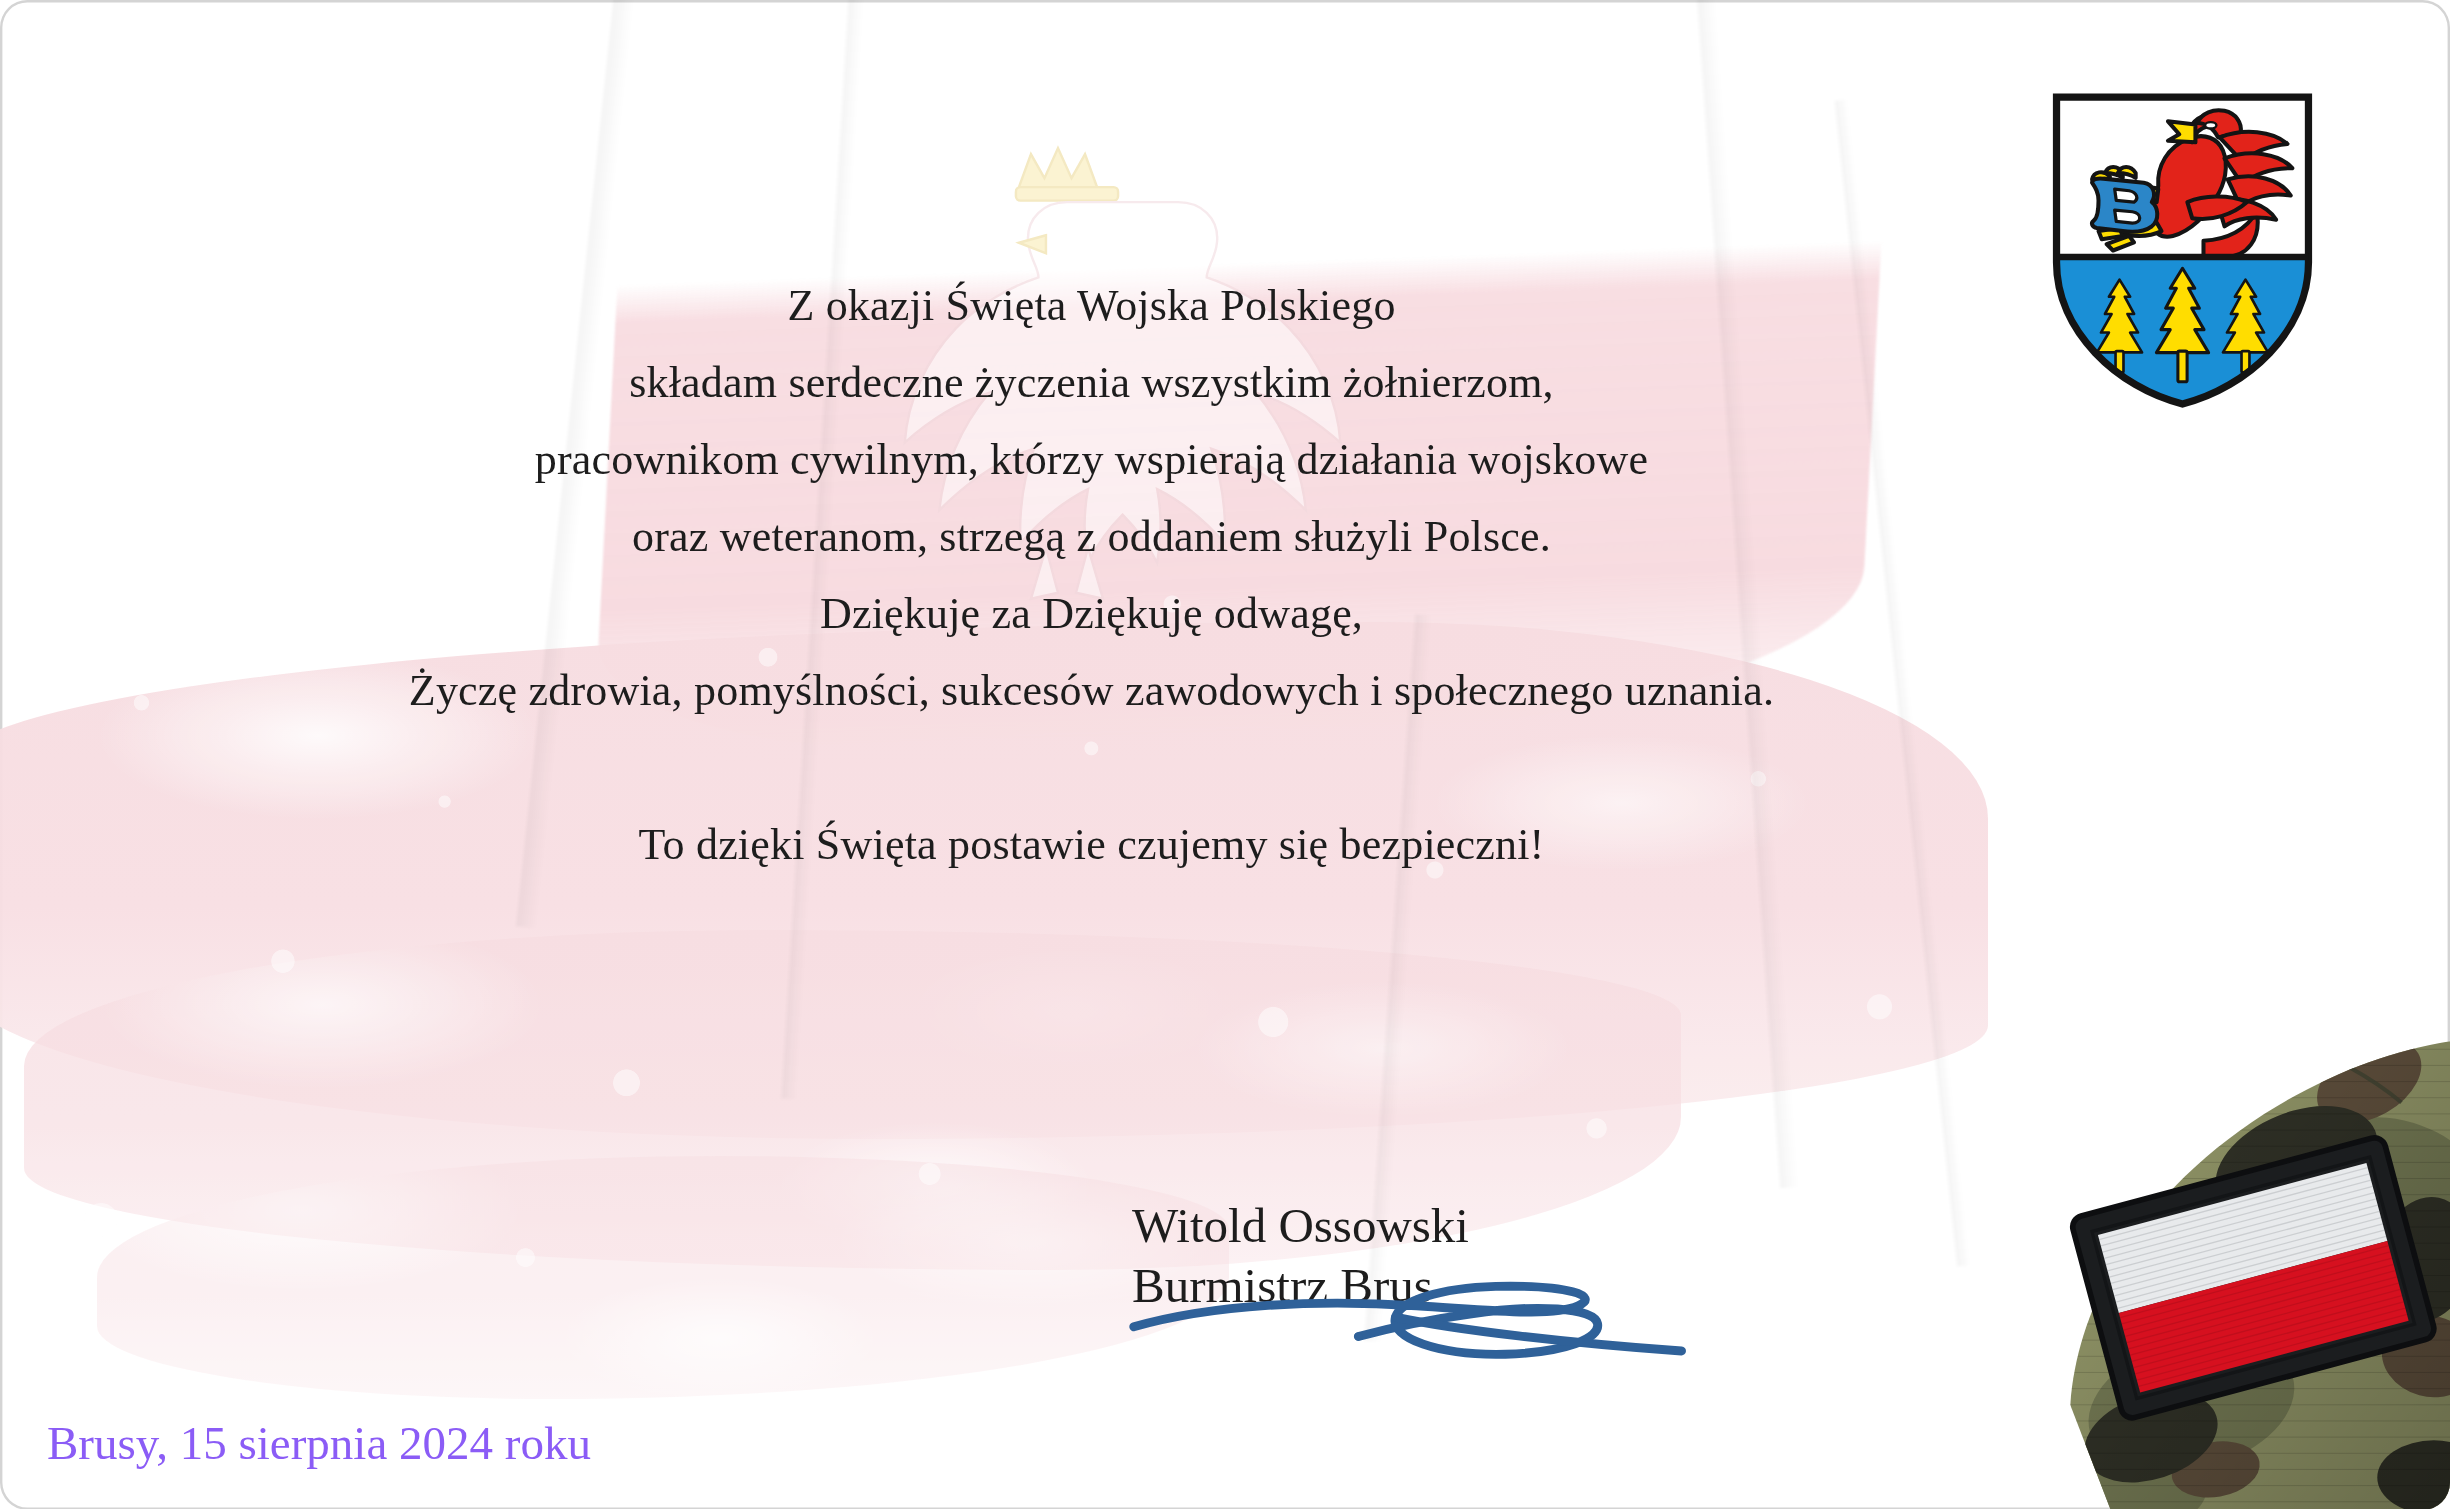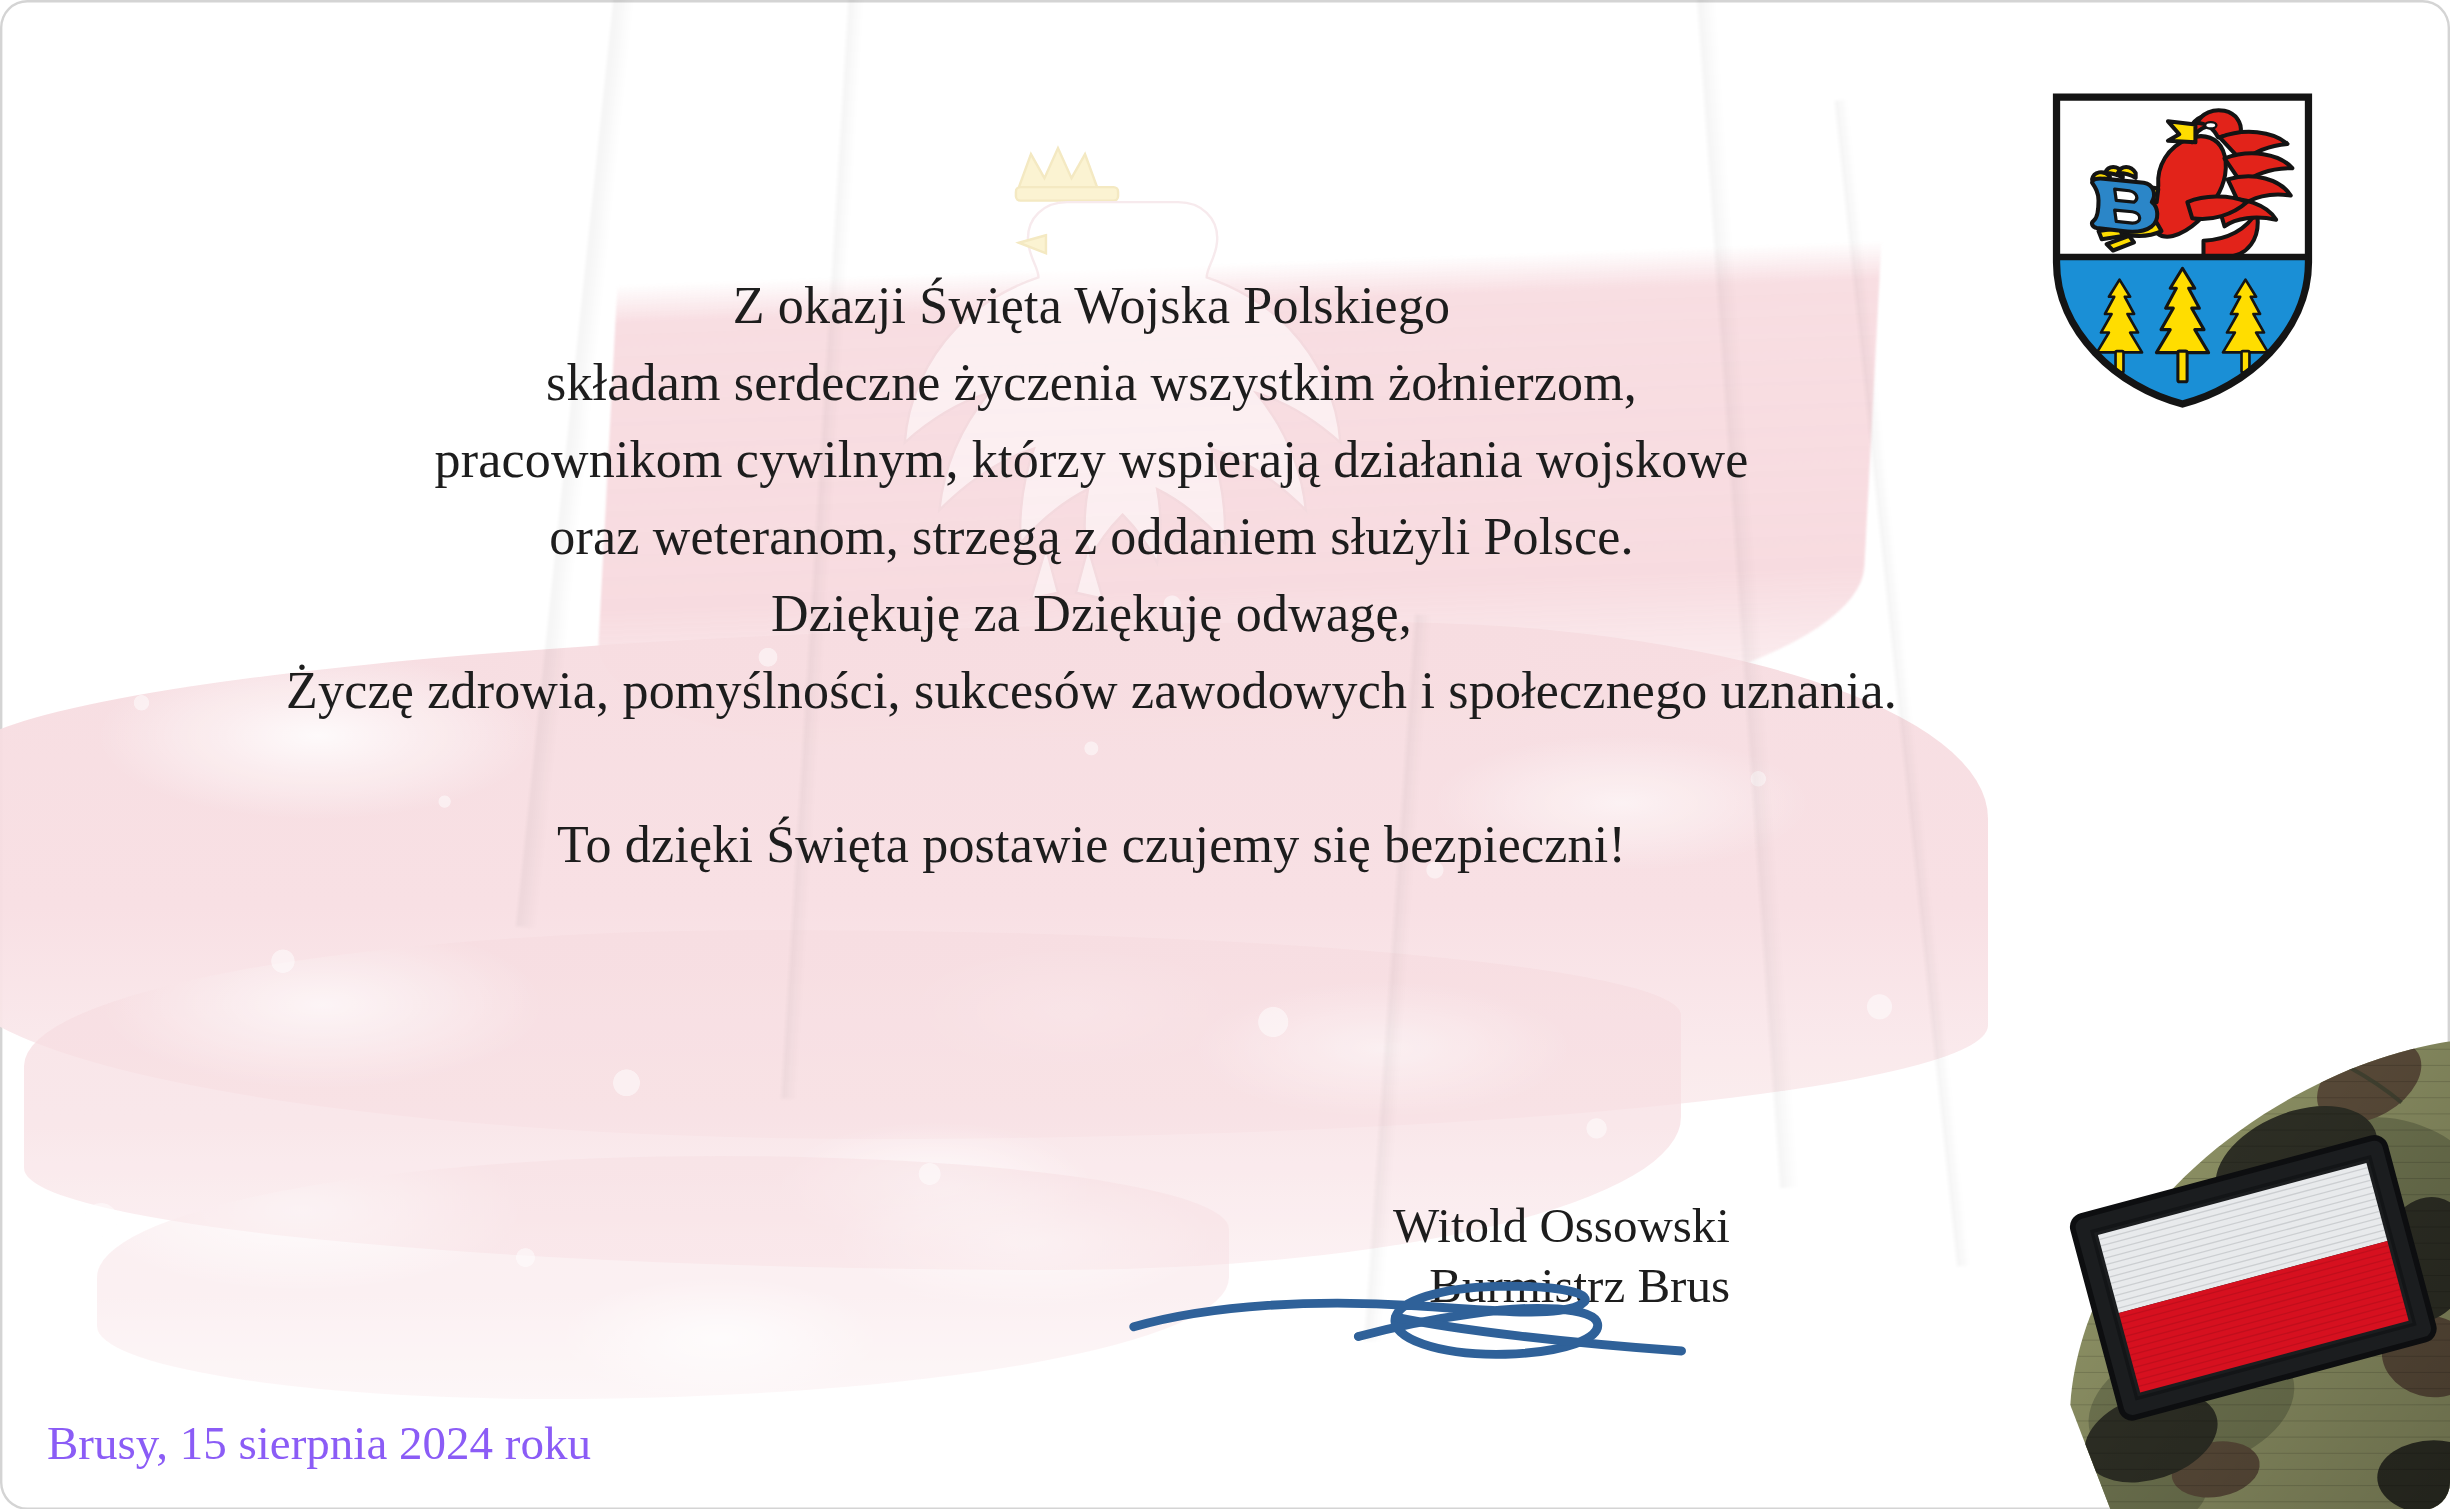--- a/index.html
+++ b/index.html
@@ -142,35 +142,35 @@
     overflow: hidden;
   }
 
   
   .body-text {
     position: absolute;
     left: 0;
     top: 267px;
     width: 2183px;
     text-align: center;
-    font-size: 52px;
+    font-size: 44px;
     line-height: 77px;
     color: #1d1d1d;
     letter-spacing: 0.2px;
   }
   .body-text .ln { display: block; white-space: nowrap; }
   .body-text .spacer { display: block; height: 77px; }
 
   
   .sig-block {
     position: absolute;
     left: 1132px;
     top: 1196px;
     width: 598px;
-    text-align: right;
+    text-align: left;
   }
   .sig-name, .sig-title {
     font-size: 49px;
     color: #1d1d1d;
     line-height: 60px;
     position: relative;
     z-index: 2;
   }
   .sig-scribble {
     position: absolute;

